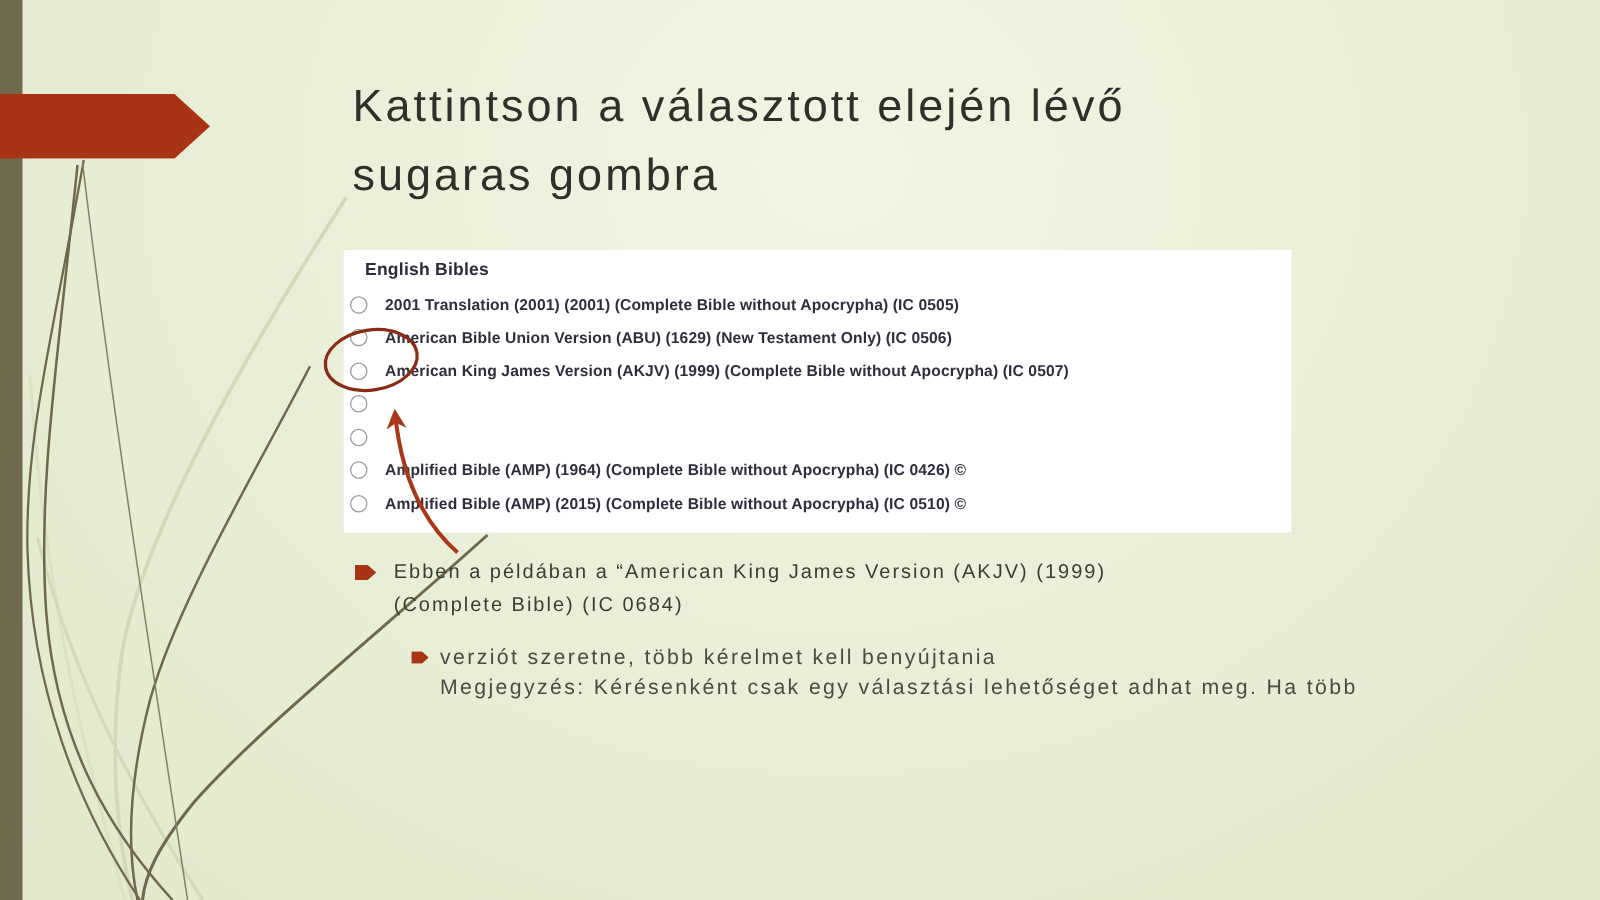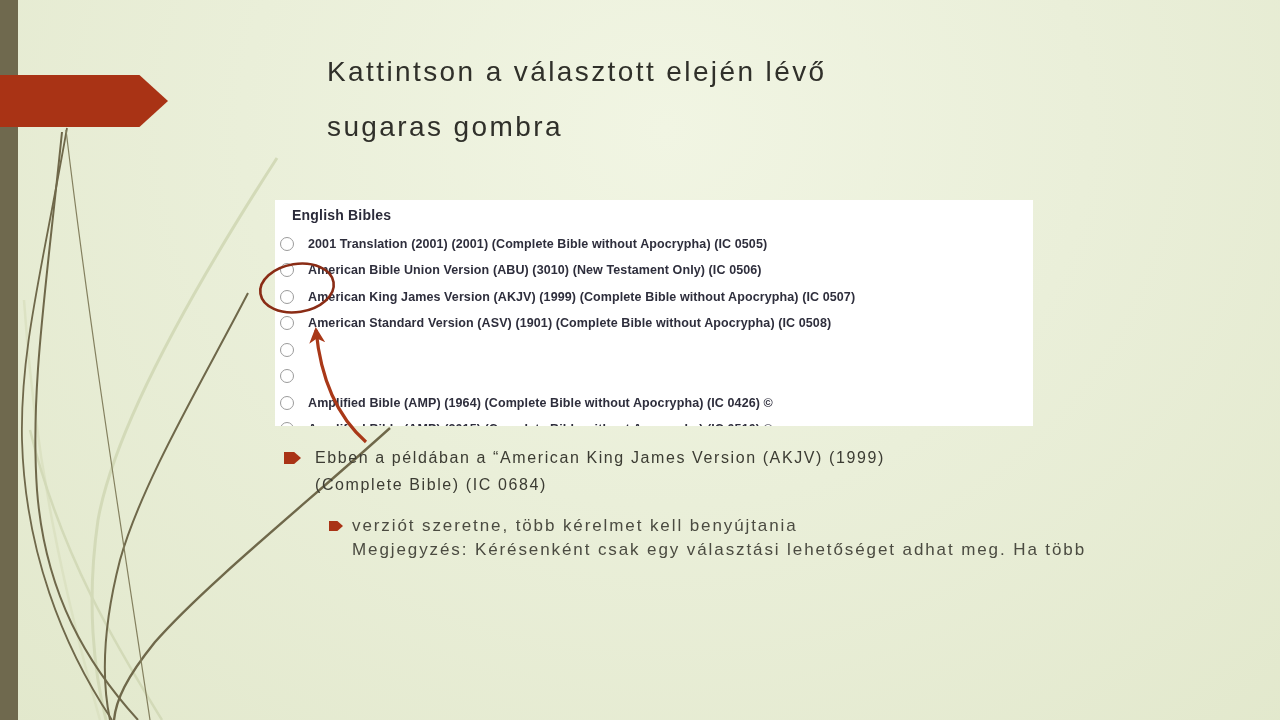--- a/index.html
+++ b/index.html
@@ -22,23 +22,23 @@
   
   .curves{position:absolute;left:0;top:0;z-index:2;pointer-events:none;}
   
   .banner{
     position:absolute;left:0;top:75px;width:168px;height:52px;
     background:#a93315;z-index:4;
     clip-path:polygon(0 0, 83% 0, 100% 50%, 83% 100%, 0 100%);
   }
   
   .title{
-    position:absolute;left:282px;top:44px;z-index:4;
-    font-size:28px;line-height:55px;letter-spacing:2.4px;
-    color:#30302a;white-space:nowrap;margin-left:45px;
+    position:absolute;left:282px;top:57px;z-index:4;
+    font-size:36px;line-height:55px;letter-spacing:2.4px;
+    color:#30302a;white-space:nowrap;
   }
   
   .panel{
     position:absolute;left:275px;top:186px;width:758px;height:226px;
     background:#ffffff;overflow:hidden;z-index:4;margin-top:14px;
   }
   .panel-heading{
     position:absolute;left:17px;top:7px;
     font-size:14px;font-weight:bold;color:#2b2b3a;letter-spacing:.2px;
     white-space:nowrap;
@@ -105,29 +105,25 @@
 
   <div class="panel">
     <div class="panel-heading">English Bibles</div>
     <div class="rows">
       <div class="option-row">
         <span class="radio"></span>
         <span class="option-label">2001 Translation (2001) (2001) (Complete Bible without Apocrypha) (IC 0505)</span>
       </div>
       <div class="option-row">
         <span class="radio"></span>
-        <span class="option-label">American Bible Union Version (ABU) (3010) (New Testament Only) (IC 0506)</span>
+        <span class="option-label">American Bible Union Version (ABU) (1629) (New Testament Only) (IC 0506)</span>
       </div>
       <div class="option-row">
         <span class="radio"></span>
         <span class="option-label">American King James Version (AKJV) (1999) (Complete Bible without Apocrypha) (IC 0507)</span>
-      </div>
-      <div class="option-row">
-        <span class="radio"></span>
-        <span class="option-label">American Standard Version (ASV) (1901) (Complete Bible without Apocrypha) (IC 0508)</span>
       </div>
       <div class="option-row">
         <span class="radio"></span>
       </div>
       <div class="option-row">
         <span class="radio"></span>
       </div>
       <div class="option-row">
         <span class="radio"></span>
         <span class="option-label">Amplified Bible (AMP) (1964) (Complete Bible without Apocrypha) (IC 0426) ©</span>

